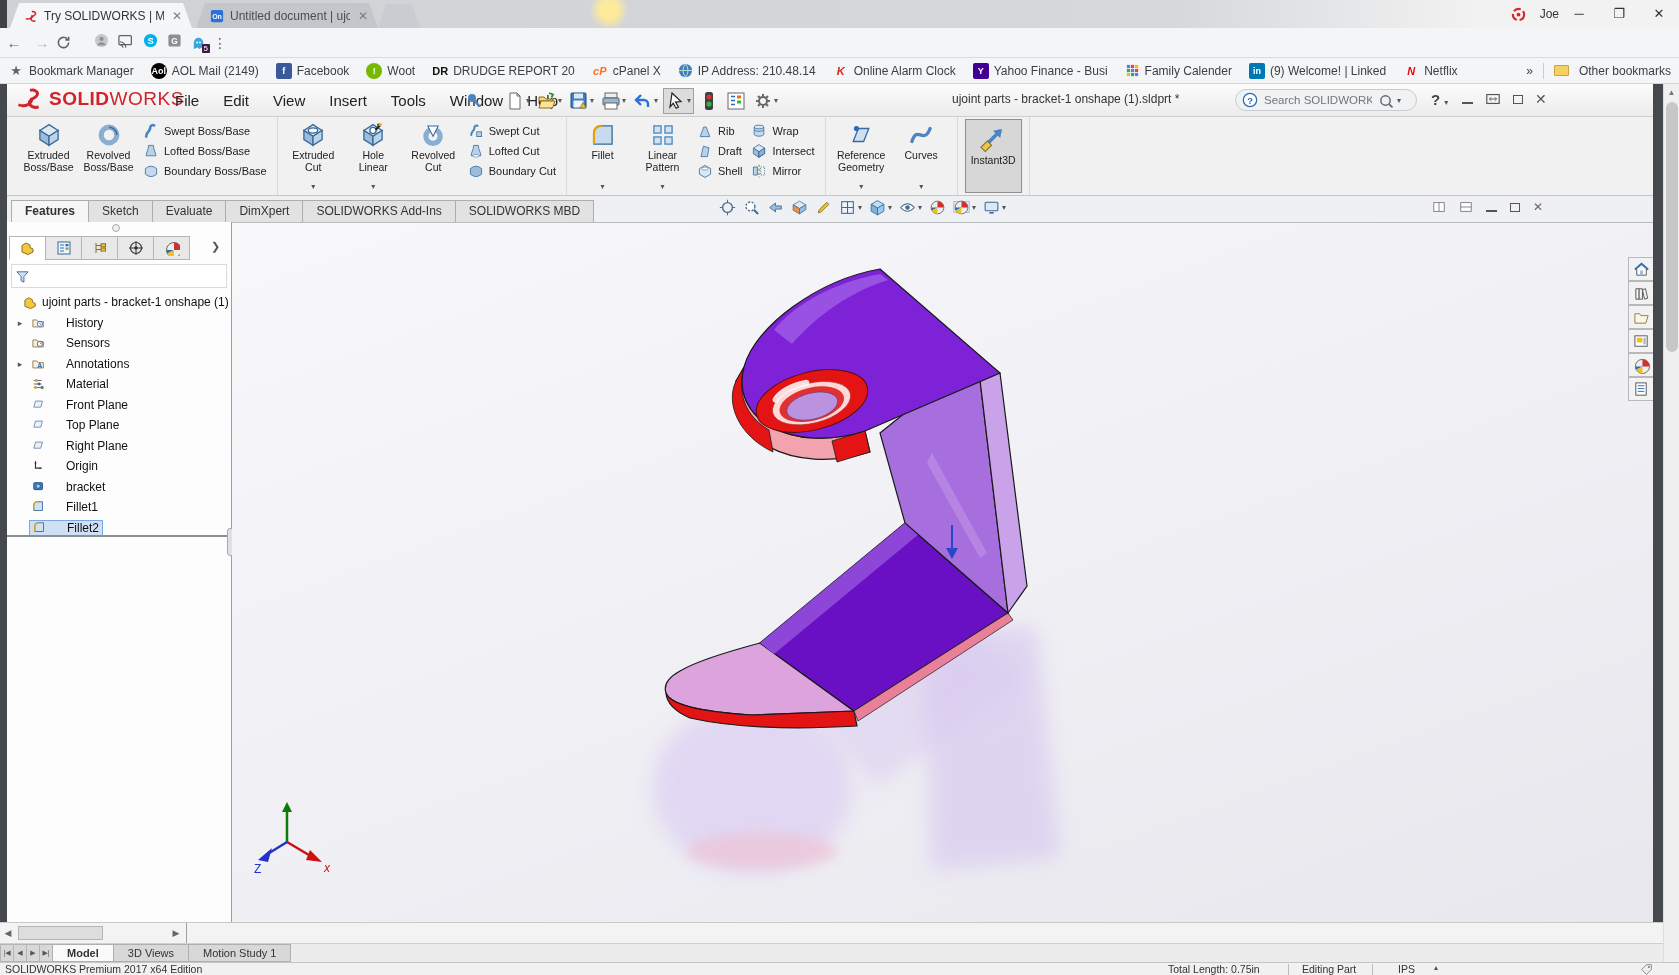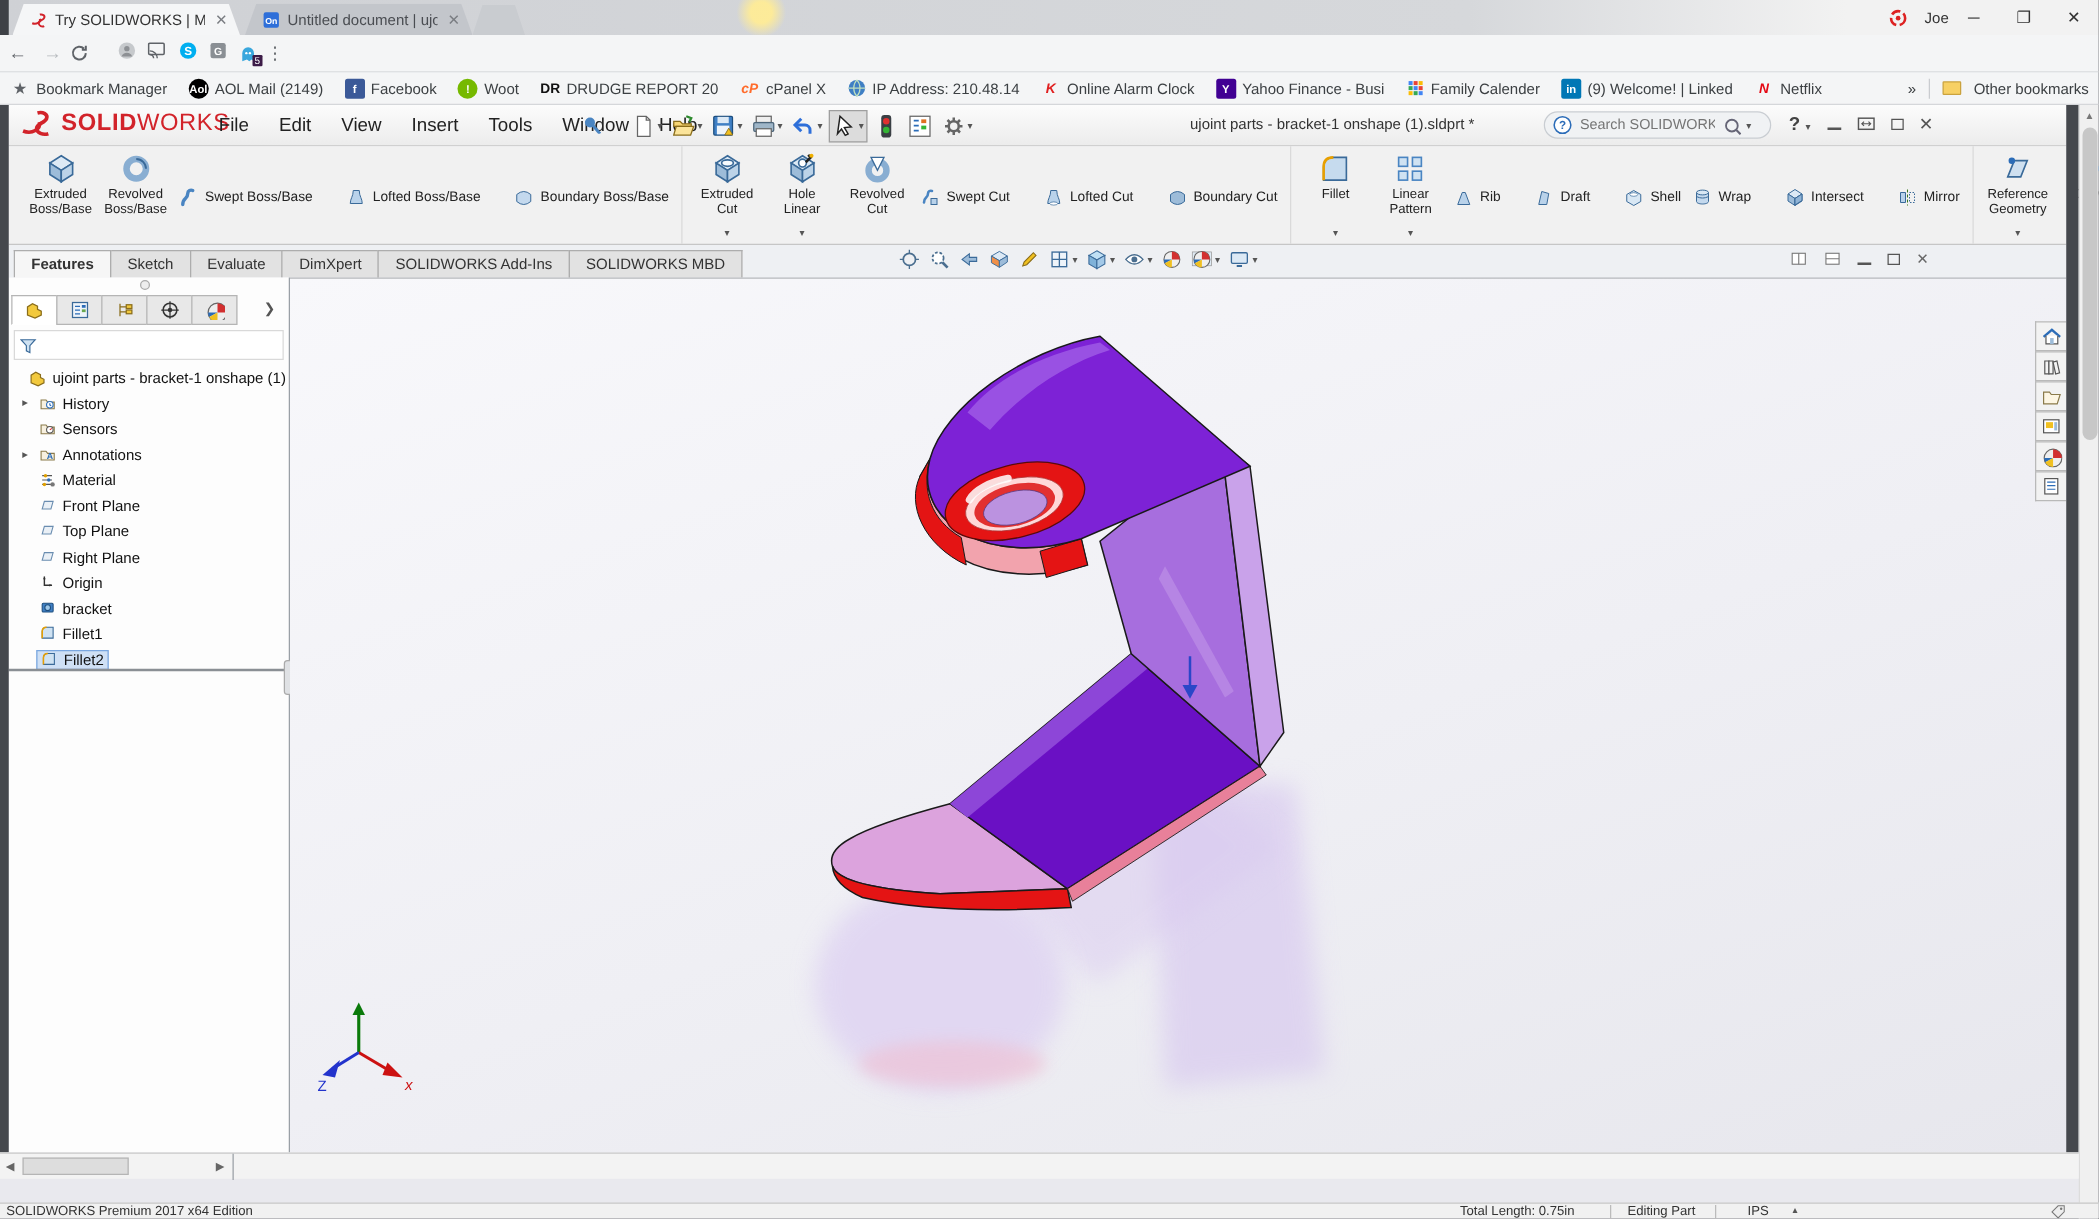--- a/index.html
+++ b/index.html
@@ -58,21 +58,21 @@
   .wb-min{display:inline-block;width:11px;border-bottom:2px solid #555;height:9px;}
   .wb-box{display:inline-block;width:10px;height:9px;border:1.5px solid #555;}
   .wb-x{font-size:14px;line-height:10px;}
 
   #ribbon{position:absolute;left:7px;top:117px;width:1646px;height:79px;background:#f1f1f1;border-bottom:1px solid #c6c6c6;display:flex;align-items:stretch;padding-left:6px;}
   .rgroup{display:flex;align-items:stretch;padding:2px 7px;border-right:1px solid #dadada;gap:3px;}
   .rlarge{width:57px;display:flex;flex-direction:column;align-items:center;padding-top:3px;position:relative;}
   .rlarge .lbl{font-size:10.5px;color:#222;text-align:center;line-height:11.5px;margin-top:2px;}
   .rlarge .caret{position:absolute;bottom:2px;}
   .rlarge.pressed{background:#d7d7d7;border:1px solid #8f8f8f;}
-  .rstack{display:flex;justify-content:flex-start;padding-top:4px;gap:21px;}
+  .rstack{display:flex;flex-direction:column;justify-content:flex-start;padding-top:4px;gap:4px;}
   .rsitem{display:flex;align-items:center;gap:5px;font-size:11px;color:#222;white-space:nowrap;padding:0 3px;}
 
   #tabrow{position:absolute;left:7px;top:196px;width:1646px;height:26px;background:#eef0f3;}
   #rtabs{position:absolute;left:4px;bottom:0;display:flex;align-items:flex-end;}
   .rtab{padding:3px 13px 4px;font-size:12px;color:#333;background:#e2e2e2;border:1px solid #adadad;border-bottom:none;margin-right:-1px;}
   .rtab.active{background:#f6f6f6;font-weight:bold;position:relative;}
   #headsup{position:absolute;left:712px;top:3px;display:flex;align-items:center;gap:7px;}
   #vpwinbtns{position:absolute;right:110px;top:4px;display:flex;gap:13px;align-items:center;color:#666;}
 
   
@@ -86,21 +86,21 @@
   #leftpanel{position:absolute;left:0;top:0;width:225px;height:700px;background:#fdfdfd;border-right:1px solid #9aa0a6;}
   .panel-knob{position:absolute;left:105px;top:2px;width:8px;height:8px;border:1px solid #aaa;border-radius:50%;background:#eee;}
   #fmtabs{position:absolute;left:2px;top:14px;display:flex;align-items:flex-end;}
   .fmtab{width:37px;height:24px;display:flex;align-items:center;justify-content:center;background:#e8e8e8;border:1px solid #b5b5b5;margin-right:-1px;}
   .fmtab.active{background:#fff;border-bottom-color:#fff;}
   #fmchev{position:absolute;left:204px;top:18px;font-size:11px;color:#555;}
   #fmfilter{position:absolute;left:4px;top:42px;width:216px;height:24px;border:1px solid #d9d9d9;display:flex;align-items:center;padding:0 3px;background:#fff;}
   #tree{position:absolute;left:2px;top:70px;width:221px;}
   .titem{display:flex;align-items:center;gap:4px;height:20.5px;font-size:12px;color:#111;white-space:nowrap;}
   .titem .arr{width:10px;font-size:9px;color:#555;text-align:center;flex:none;}
-  .titem .sel{display:flex;align-items:center;gap:4px;padding:0 3px;}
+  .titem .sel{display:flex;align-items:center;gap:20px;padding:0 3px;}
   .titem .sel.on{background:#cfe0f5;border:1px solid #7aa7e0;}
   #treediv{position:absolute;left:0;top:313px;width:224px;border-top:2px solid #8a8f94;}
   #splitter{position:absolute;left:220px;top:306px;width:9px;height:28px;background:#dfe1e4;border:1px solid #aaa;border-radius:3px;}
 
   #viewport{position:absolute;left:225px;top:0;width:1421px;height:700px;background:linear-gradient(160deg,#f8f8fb 0%,#efeff4 55%,#e7e7ed 100%);border-top:1px solid #b9bcbf;overflow:hidden;}
   #taskpane{position:absolute;right:0;top:34px;display:flex;flex-direction:column;}
   .tpbtn{width:25px;height:24px;background:#f2f2f2;border:1px solid #b9b9b9;border-right:none;display:flex;align-items:center;justify-content:center;}
   #triad{position:absolute;left:22px;bottom:48px;}
 
   
@@ -1192,20 +1192,31 @@
     <div class="thumb"></div>
   </div>
 
   <div id="hscrollrow">
     <span class="btn" style="left:0;">◀</span>
     <div class="thumb"></div>
     <span class="btn" style="left:168px;">▶</span>
     <div class="vdiv"></div>
   </div>
 
+  <div id="sheettabs">
+    <span class="stnav">|◀</span>
+    <span class="stnav">◀</span>
+    <span class="stnav">▶</span>
+    <span class="stnav">▶|</span>
+    <span id="stabs" style="display:flex;">
+        <span class="stab active">Model</span>
+        <span class="stab ">3D Views</span>
+        <span class="stab ">Motion Study 1</span>
+      </span>
+  </div>
 
   <div id="statusbar">
     <span class="lf">SOLIDWORKS Premium 2017 x64 Edition</span>
     <span class="f1">Total Length: 0.75in</span>
     <span class="s1"></span>
     <span class="f2">Editing Part</span>
     <span class="s2"></span>
     <span class="f3">IPS</span>
     <span class="c3">▴</span>
     <span class="tag icon" id="tagic">

